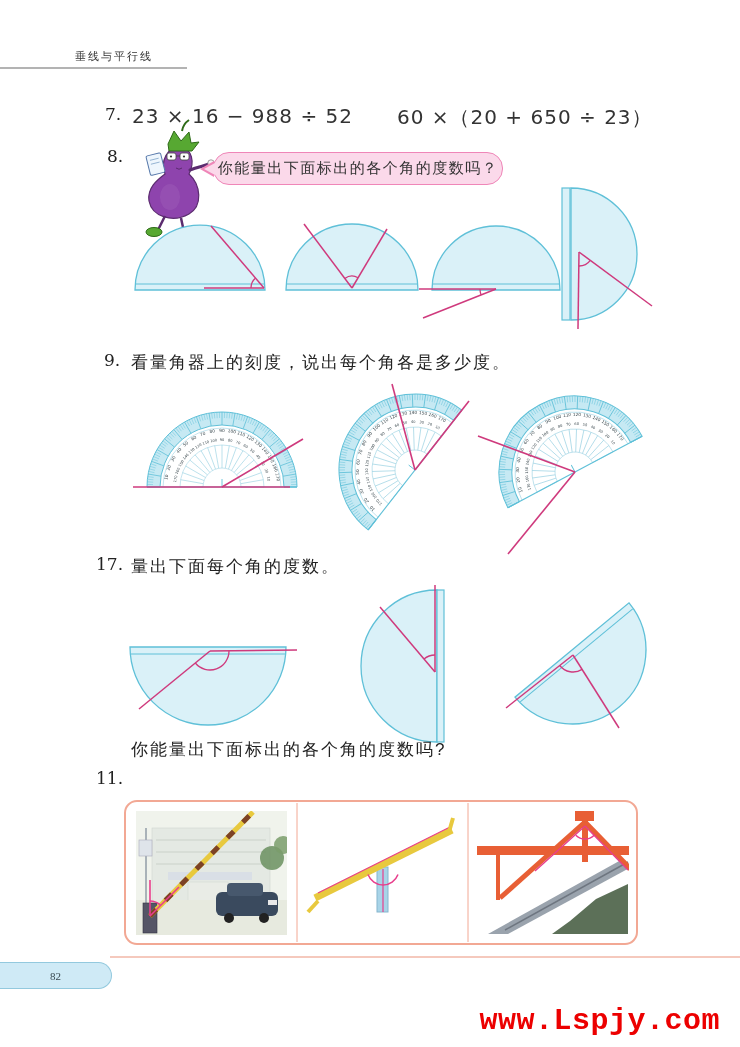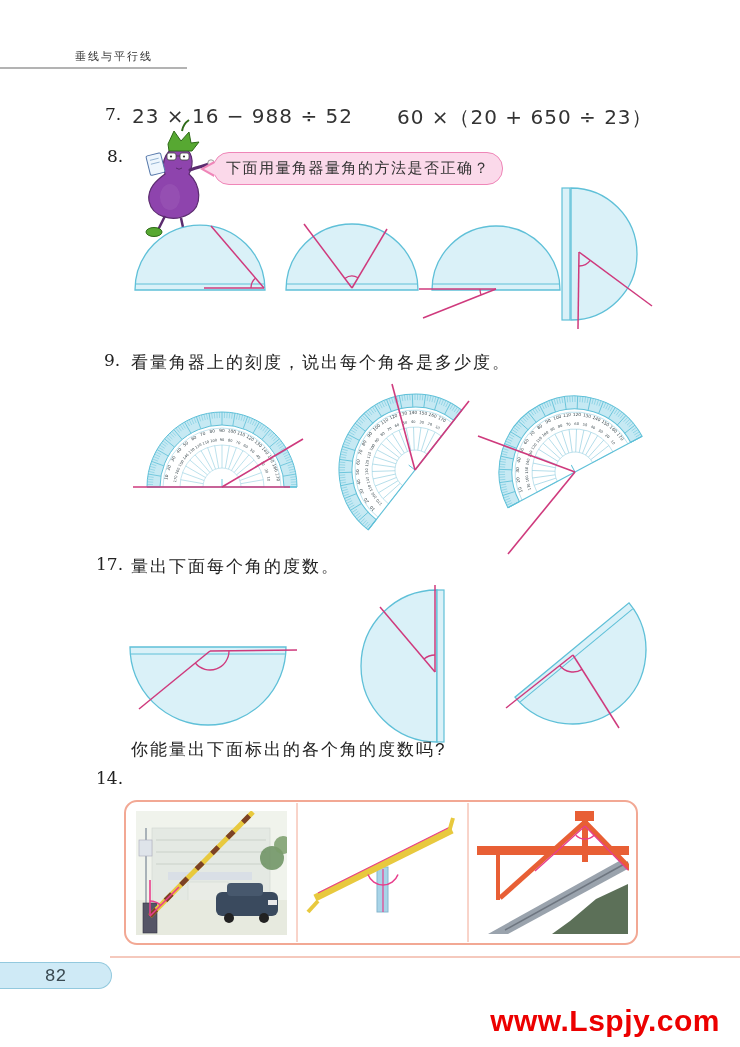--- a/index.html
+++ b/index.html
@@ -14,23 +14,23 @@
   #p7-row{top:104px}
   #p8-bubble{left:213px;top:152px;width:288px;height:31px;line-height:31px;text-align:center;
      background:#fbd9ea;border:1.5px solid #ef86b8;border-radius:16px;font-size:15px;
      letter-spacing:1.5px;color:#333}
   #p8-bubble:before{content:"";position:absolute;left:-14px;top:8px;border:8px solid transparent;
      border-right:14px solid #ef86b8;border-left-width:0}
   #p8-bubble:after{content:"";position:absolute;left:-10px;top:10px;border:6px solid transparent;
      border-right:11px solid #fbd9ea;border-left-width:0}
   #page-pill{left:0;top:962px;width:112px;height:27px;background:#cfeaf6;
      border:1.5px solid #93c9de;border-left:none;border-radius:0 14px 14px 0;
-     font-family:Liberation Mono, monospace;font-size:18px;color:#3a4a52;
+     font-family:Liberation Serif, serif;font-size:11px;color:#3a4a52;
      line-height:27px;text-align:center;box-sizing:border-box;padding-left:0}
-  #watermark{right:20px;top:1004px;font-family:Liberation Sans, sans-serif;font-weight:bold;
+  #watermark{right:20px;top:1004px;font-family:Liberation Mono, monospace;font-weight:bold;
      font-size:30px;color:#ec0000;letter-spacing:0.5px}
   #box-underline{left:110px;top:956px;width:630px;height:1.5px;background:#f5c9bd}
   svg text{font-family:"DejaVu Sans",sans-serif}
 </style>
 </head>
 <body>
 
 <svg id="fig-layer" class="abs" style="left:0;top:0" width="740" height="1047" viewBox="0 0 740 1047">
   <defs>
     <clipPath id="cell1">
@@ -666,26 +666,26 @@
 <div id="header-title" class="abs">垂线与平行线</div>
 <div id="header-rule" class="abs"></div>
 
 <div id="p7-row">
   <span class="abs probnum" style="left:105px;top:104px">7.</span>
   <span class="abs expr" style="left:132px;top:104px">23 × 16 − 988 ÷ 52</span>
   <span class="abs expr" style="left:397px;top:104px">60 ×（20 + 650 ÷ 23）</span>
 </div>
 
 <span class="abs probnum" style="left:107px;top:146px">8.</span>
-<div id="p8-bubble" class="abs">下面用量角器量角的方法是否正确？</div>
+<div id="p8-bubble" class="abs">你能量出下面标出的各个角的度数吗？</div>
 
 <span class="abs probnum" style="left:104px;top:350px">9.</span>
 <span class="abs probtext" style="left:131px;top:351px">看量角器上的刻度，说出每个角各是多少度。</span>
 
 <span class="abs probnum" style="left:96px;top:554px">17.</span>
 <span class="abs probtext" style="left:131px;top:555px">量出下面每个角的度数。</span>
 
-<span class="abs probnum" style="left:96px;top:768px">14.</span>
+<span class="abs probnum" style="left:96px;top:768px">11.</span>
 <span class="abs probtext" style="left:131px;top:738px">你能量出下面标出的各个角的度数吗?</span>
 
 <div id="box-underline" class="abs"></div>
 <div id="page-pill" class="abs">82</div>
 <div id="watermark" class="abs">www.Lspjy.com</div>
 
 </body></html>

